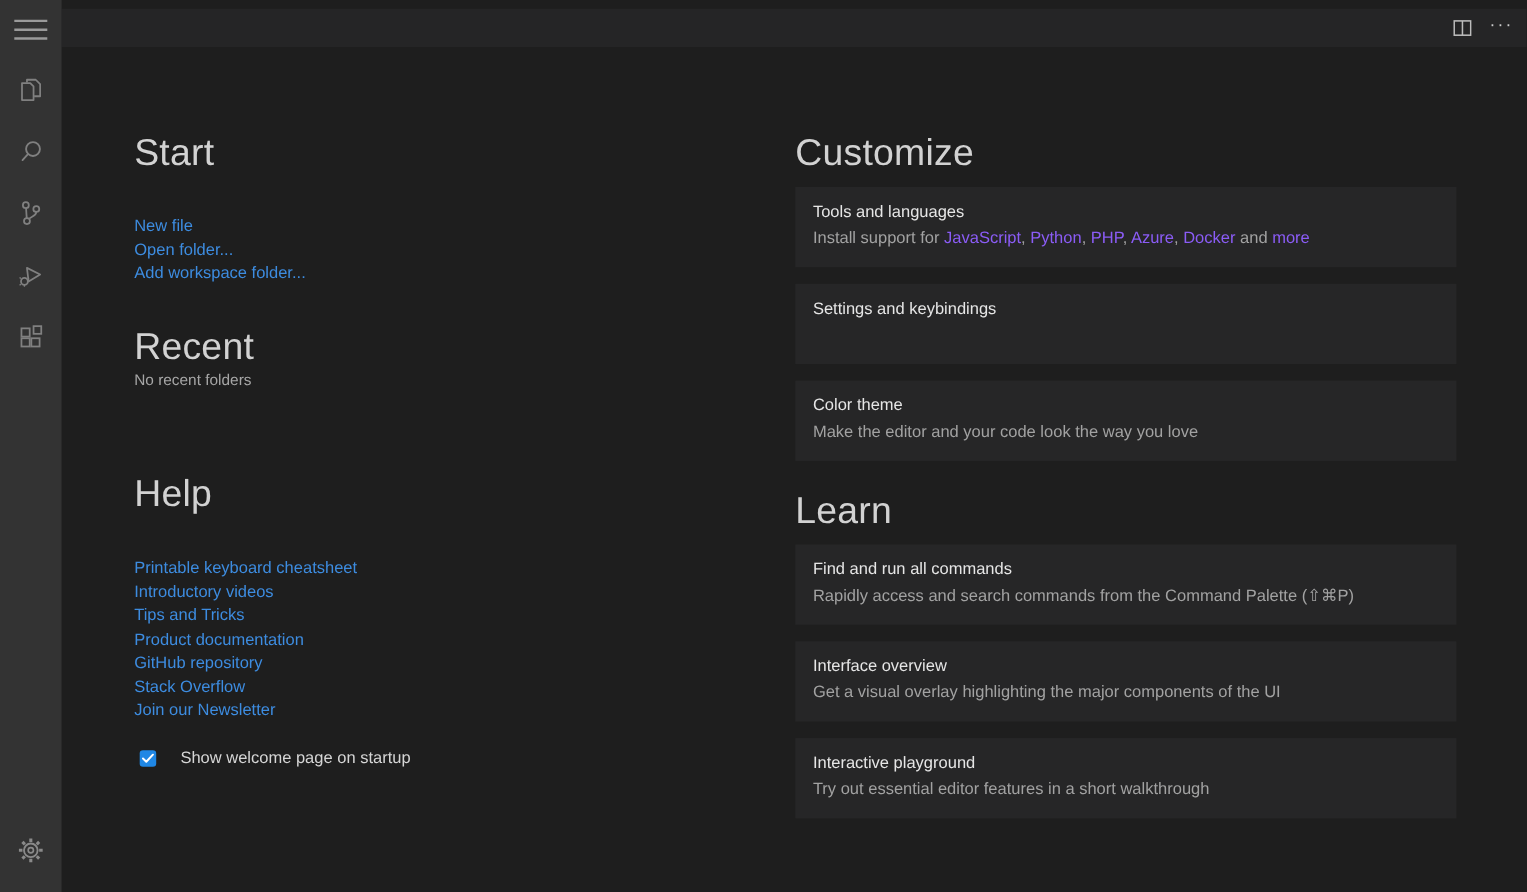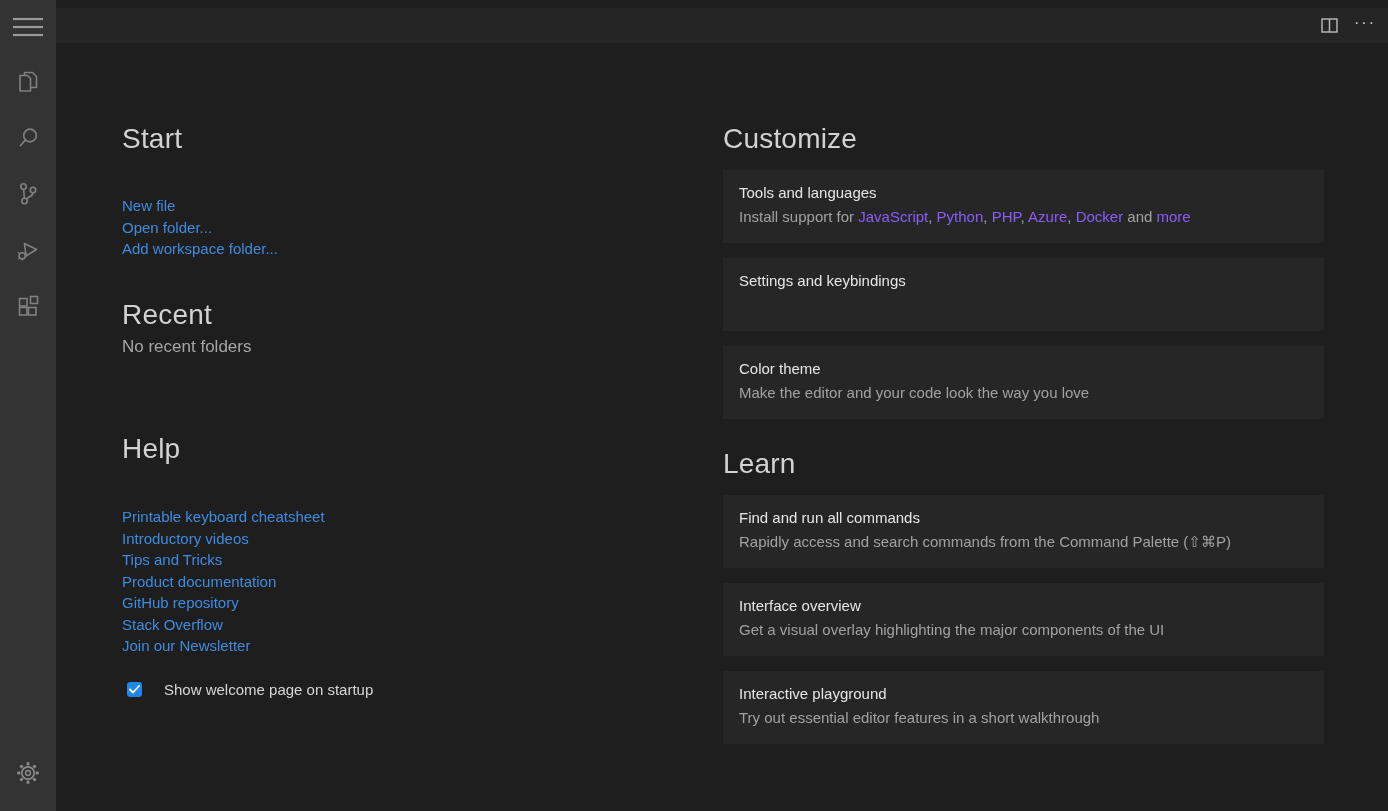--- a/index.html
+++ b/index.html
@@ -54,39 +54,39 @@
     display:flex; align-items:center; gap:16px;
   }
   .ta-btn { cursor:pointer; display:flex; align-items:center; justify-content:center; }
   .ellipsis { color:#cdcdcd; font-size:16px; letter-spacing:2px; line-height:10px; padding-bottom:6px;}
 
   
   .welcome { position:absolute; left:56px; top:43px; right:0; bottom:0; background:#1e1e1e; }
 
   .sec-heading {
     position:absolute;
-    font-size:28px; font-weight:300; color:#d2d2d2; letter-spacing:.2px;
+    font-size:34px; font-weight:300; color:#d2d2d2; letter-spacing:.2px;
     line-height:30px; white-space:nowrap;
   }
   #start-h     { left:66px;  top:81px;  }
   #recent-h    { left:66px;  top:257px; }
   #help-h      { left:66px;  top:391px; }
   #customize-h { left:667px; top:81px;  }
   #learn-h     { left:667px; top:406px; }
 
   .link-list { position:absolute; display:flex; flex-direction:column;margin-top:35px; }
   #start-links { left:66px; top:117px; }
   #help-links  { left:66px; top:428px; }
   .link-list a, .wlink {
     color:#3d8ce0; text-decoration:none; font-size:15px; line-height:21.5px;
     cursor:pointer; white-space:nowrap;
   }
   .muted-text {
     position:absolute; left:66px; top:294px;
-    font-size:17px; color:#a6a6a6;
+    font-size:14px; color:#a6a6a6;
   }
 
   .startup-row {
     position:absolute; left:71px; top:638px;
     display:flex; align-items:center; cursor:pointer;
   }
   .checkbox {
     width:15px; height:15px; border-radius:3px; background:#1f87e5;
     display:flex; align-items:center; justify-content:center;
     flex:0 0 auto; cursor:pointer;

